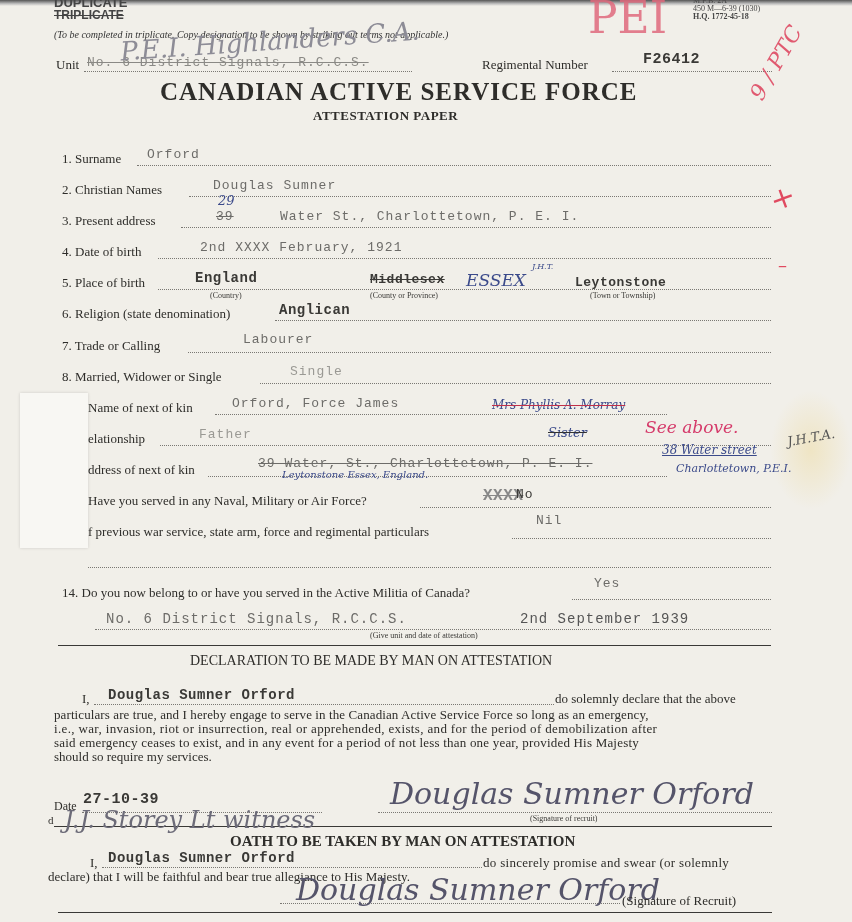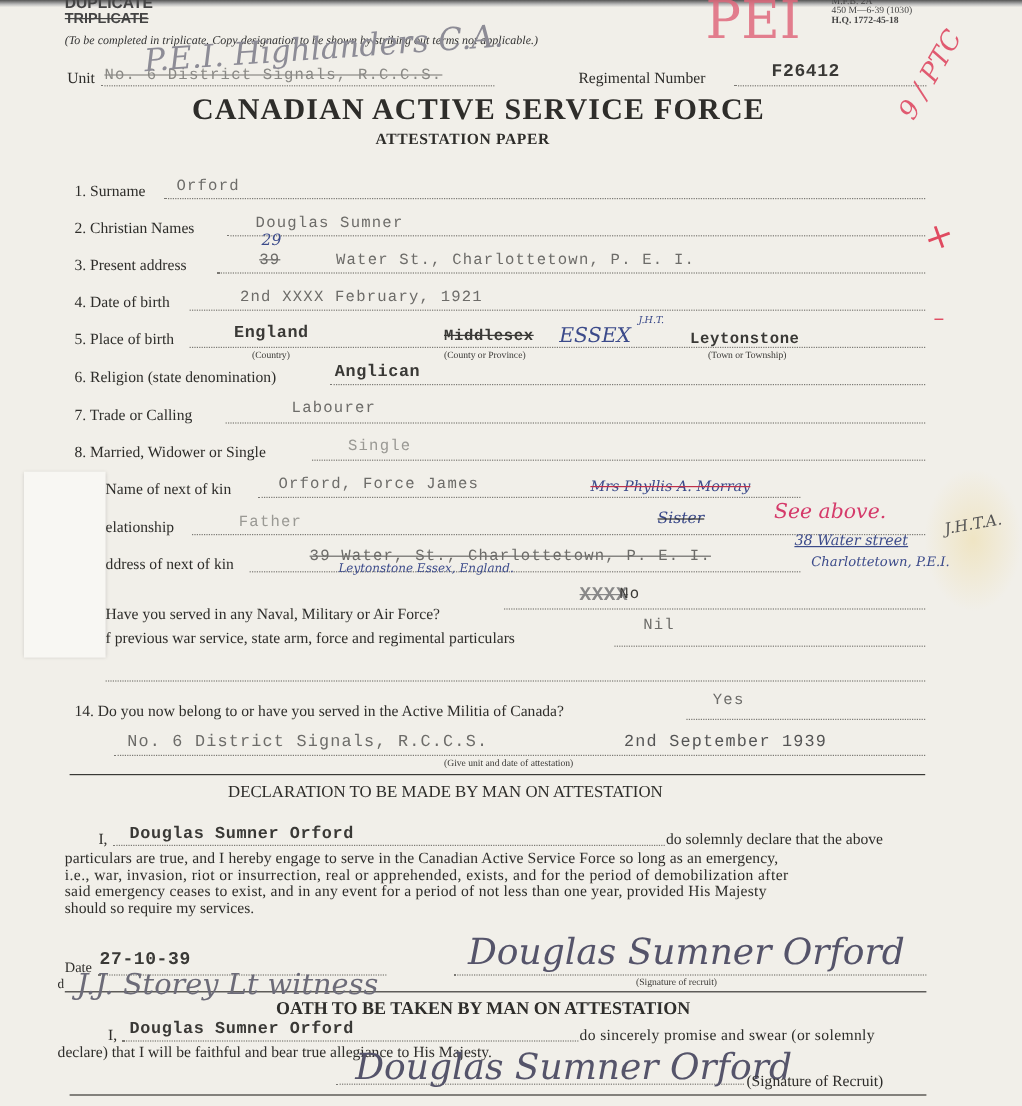--- a/index.html
+++ b/index.html
@@ -109,21 +109,21 @@
 <div class="abs hand-red" style="left:645px;top:417px;font-size:17px;color:#d53a6a;">See above.</div>
 <div class="abs hand-blue" style="left:787px;top:430px;font-size:13px;color:#555;transform:rotate(-10deg);">J.H.T.A.</div>
 
 <div class="abs lbl" style="left:88px;top:462px;">ddress of next of kin</div>
 <div class="dots" style="left:208px;top:476px;width:459px;"></div>
 <div class="abs typed strike" style="left:258px;top:456px;font-size:13px;">39 Water, St., Charlottetown, P. E. I.</div>
 <div class="abs hand-blue" style="left:282px;top:469px;font-size:10px;">Leytonstone Essex, England.</div>
 <div class="abs hand-blue" style="left:662px;top:443px;font-size:12px;text-decoration:underline;">38 Water street</div>
 <div class="abs hand-blue" style="left:676px;top:462px;font-size:11px;">Charlottetown, P.E.I.</div>
 
-<div class="abs lbl" style="left:88px;top:504px;text-align:center;">Have you served in any Naval, Military or Air Force?</div>
+<div class="abs lbl" style="left:88px;top:493px;text-align:center;">Have you served in any Naval, Military or Air Force?</div>
 <div class="dots" style="left:420px;top:507px;width:351px;"></div>
 <div class="abs typed-bold strike" style="left:456px;top:487px;font-size:16px;color:#888;margin-left:27px;">XXXX</div>
 <div class="abs typed" style="left:516px;top:487px;font-size:13px;color:#3a3936;">No</div>
 
 <div class="abs lbl" style="left:88px;top:524px;">f previous war service, state arm, force and regimental particulars</div>
 <div class="dots" style="left:512px;top:538px;width:259px;"></div>
 <div class="abs typed" style="left:536px;top:513px;font-size:13px;">Nil</div>
 
 <div class="dots" style="left:88px;top:567px;width:683px;"></div>
 

